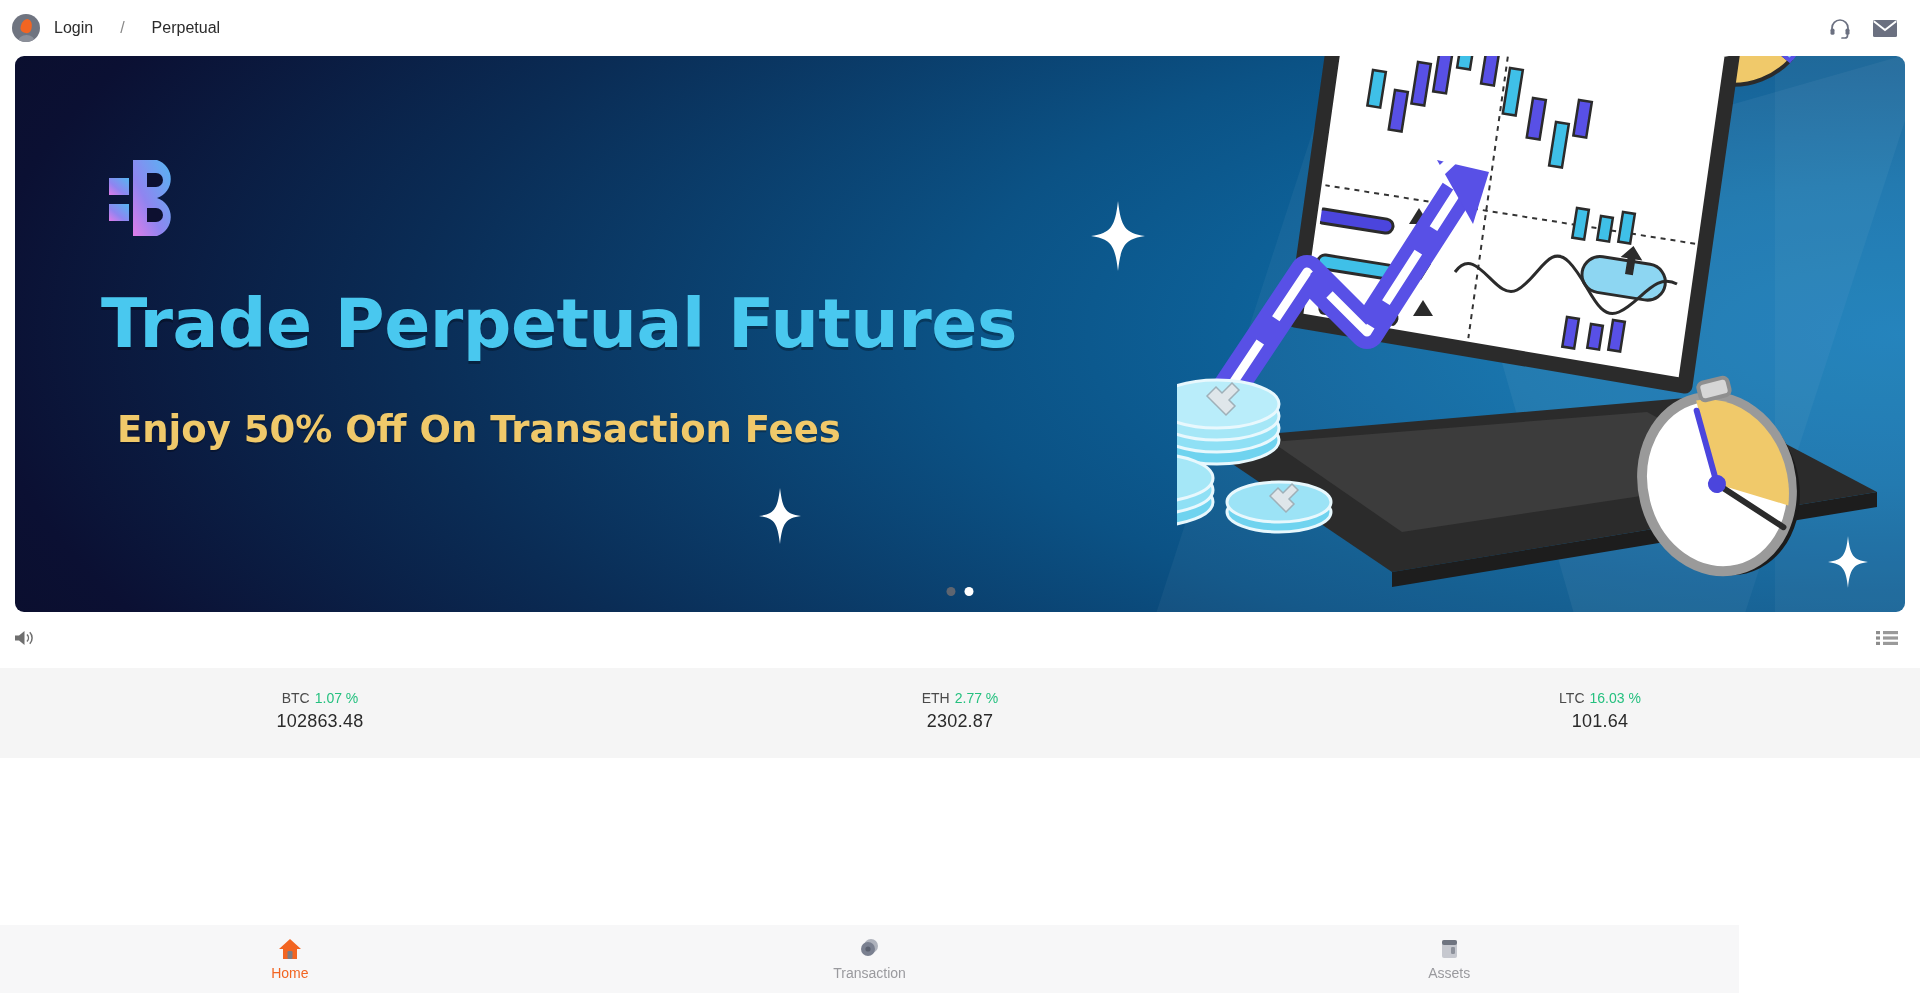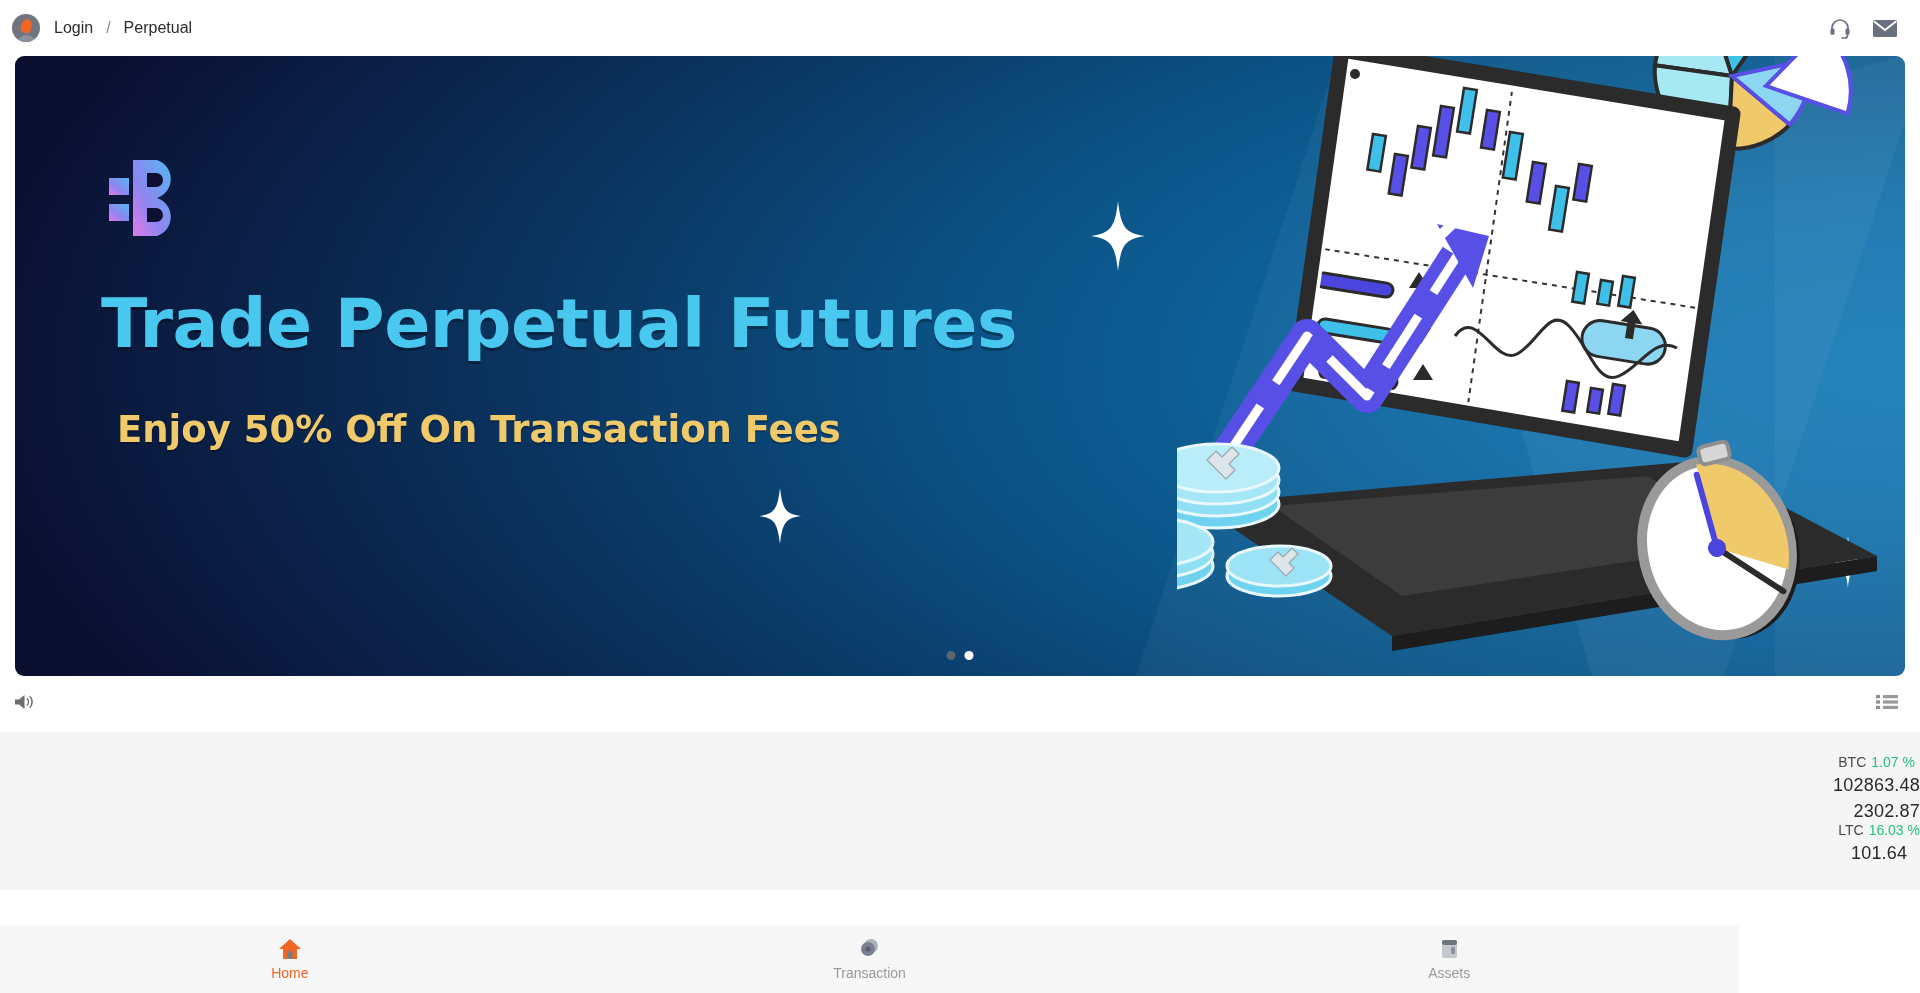--- a/index.html
+++ b/index.html
@@ -30,34 +30,34 @@
     border-radius: 60% 60% 50% 50% / 70% 70% 40% 40%;
     transform: rotate(14deg);
   }
   .avatar::after {
     content: ""; position: absolute;
     left: 6px; bottom: -7px; width: 17px; height: 14px;
     background: #8b8f99; border-radius: 50% 50% 0 0;
   }
   .auth-links {
     margin-left: 14px;
-    display: flex; align-items: center; gap: 13px;
+    display: flex; align-items: center; gap: 27px;
     font-size: 16px; color: #2b2b2b;
   }
   .auth-links .sep { color: #8a8a8a; }
   .auth-links span { cursor: pointer; }
   .topbar-spacer { flex: 1 1 auto; }
   .topbar-icons { display: flex; align-items: center; gap: 20px; }
   .topbar-icons svg { display: block; }
 
   
   .banner-wrap { padding: 0 15px; }
   .banner {
     position: relative;
-    height: 620px;
+    height: 556px;
     border-radius: 9px;
     overflow: hidden;
     background:
       radial-gradient(120% 150% at 100% 50%, #1179b8 0%, #0f6ea9 18%, #0b5285 42%, #0a2c55 66%, #0b1033 85%, #0a0c26 100%);
   }
   
   .facet {
     position: absolute; pointer-events: none;
   }
   .facet.a {
@@ -116,23 +116,22 @@
   .notice {
     height: 56px; display: flex; align-items: center;
     padding: 0 22px 0 14px; background: #ffffff;
   }
   .notice-spacer { flex: 1 1 auto; }
   .speaker, .list-icon { cursor: pointer; display: block; }
 
   
   .tickers {
     background: #f5f5f5;
-    display: flex; align-items: flex-end;
+    display: flex; align-items: flex-start;
     padding: 22px 0 26px;
-    flex-direction: column;
   }
   .ticker { flex: 1 1 0; text-align: center; }
   .ticker-head { font-size: 14px; color: #4c4c4c; }
   .ticker-head .sym { color: #4a4a4a; }
   .ticker-head .pct { color: #25c07f; margin-left: 5px; }
   .ticker-price {
     margin-top: 5px; font-size: 18px; color: #2a2a2a; letter-spacing: .2px;
   }
 
   
@@ -364,20 +363,23 @@
 </div>
 
 <div class="tickers">
   <div class="ticker">
     <div class="ticker-head">
       <span class="sym">BTC</span><span class="pct">1.07 %</span>
     </div>
     <div class="ticker-price">102863.48</div>
   </div>
   <div class="ticker">
+    <div class="ticker-head">
+      <span class="sym">ETH</span><span class="pct">2.77 %</span>
+    </div>
     <div class="ticker-price">2302.87</div>
   </div>
   <div class="ticker">
     <div class="ticker-head">
       <span class="sym">LTC</span><span class="pct">16.03 %</span>
     </div>
     <div class="ticker-price">101.64</div>
   </div>
 </div>
 

